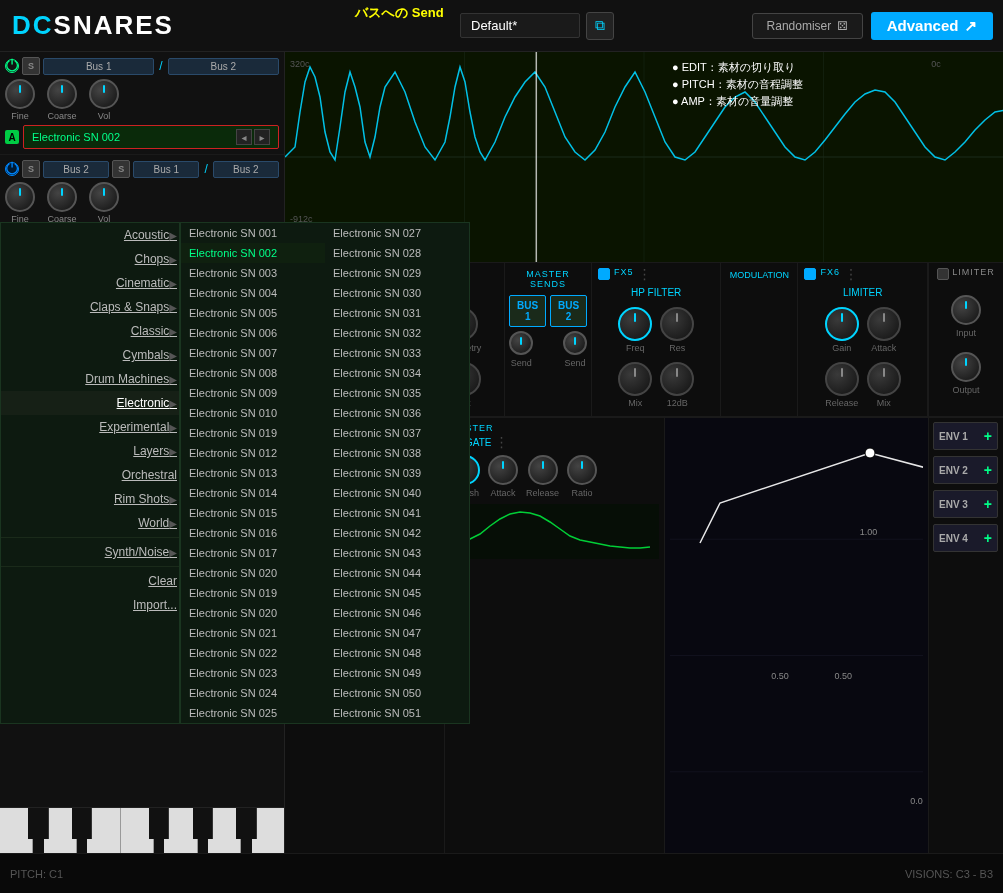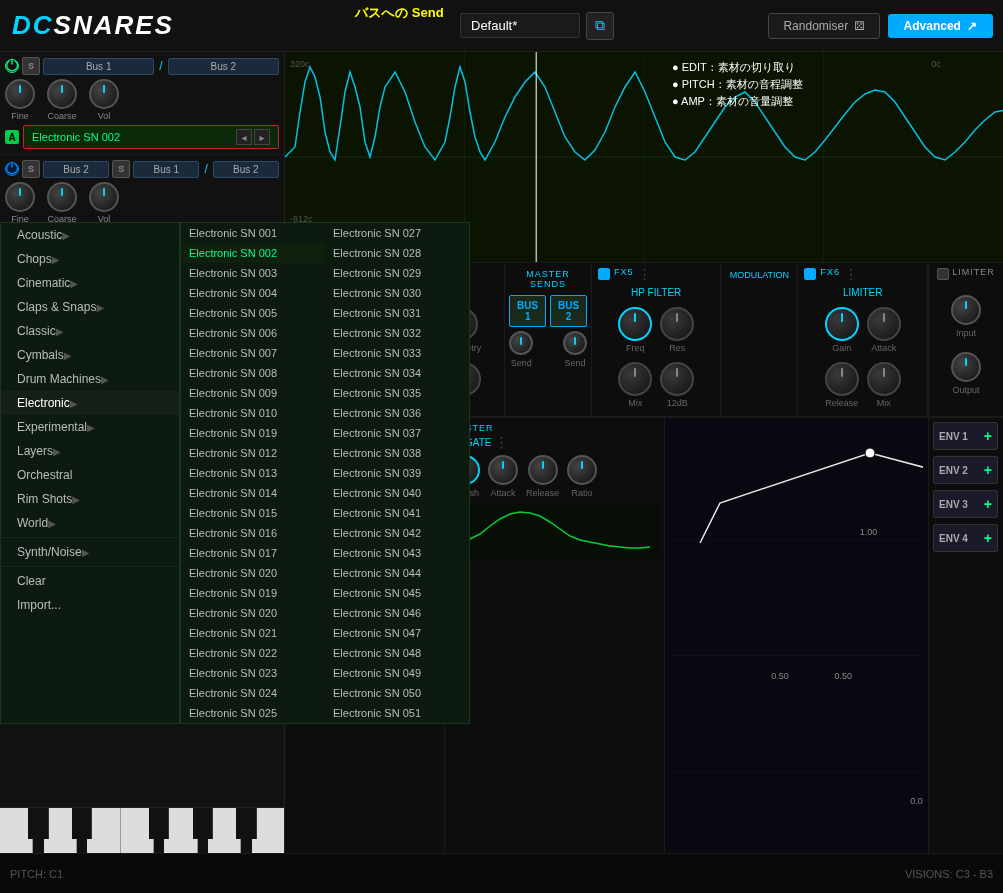--- a/index.html
+++ b/index.html
@@ -44,21 +44,21 @@
       cursor: pointer;
       display: flex;
       align-items: center;
       gap: 6px;
     }
     .advanced-btn {
       background: #00aaff;
       border: none;
       color: #fff;
       padding: 5px 16px;
-      font-size: 12px;
+      font-size: 15px;
       font-weight: bold;
       border-radius: 3px;
       cursor: pointer;
       display: flex;
       align-items: center;
       gap: 6px;
     }
 
     
     .edit-bar {
@@ -332,26 +332,27 @@
     .cat-menu {
       background: #0d1a10;
       border: 1px solid #1a3520;
       width: 180px;
       min-height: 380px;
     }
 
     .cat-item {
       display: flex;
       align-items: center;
-      justify-content: flex-start;
-      padding: 5px 16px;
+      justify-content: flex-end;
+      padding: 5px 2px;
       font-size: 12px;
       color: #bbb;
       cursor: pointer;
       user-select: none;
+      text-decoration: underline;
     }
     .cat-item.highlighted { background: #162016; color: #fff; }
     .cat-item .cat-arrow { color: #555; font-size: 10px; }
     .cat-div { height: 1px; background: #1a2a1a; margin: 2px 0; }
 
     .sub-menu {
       background: #0d1a10;
       border: 1px solid #1a3520;
       width: 290px;
       max-height: 600px;
@@ -510,21 +511,21 @@
     .ch-label-badge.c { background: #555; }
     .ch-label-badge.d { background: #555; }
 
   </style>
 </head>
 <body>
 
 <div class="full-layout">
 
   <div class="header-row">
-    <div style="font-size:26px;font-weight:900;letter-spacing:2px;font-style:italic;">
+    <div style="font-size:26px;font-weight:900;letter-spacing:2px;">
       <span style="color:#00d4ff;">DC</span><span style="color:#fff;">SNARES</span>
     </div>
 
     <div style="position:absolute;left:355px;top:4px;text-align:center;pointer-events:none;">
       <p style="color:#ffff00;font-size:13px;font-weight:bold;">バスへの Send</p>
     </div>
 
     <div style="position:absolute;left:460px;display:flex;align-items:center;gap:6px;">
       <div class="preset-name">Default*</div>
       <div class="header-icon-btn">⧉</div>

